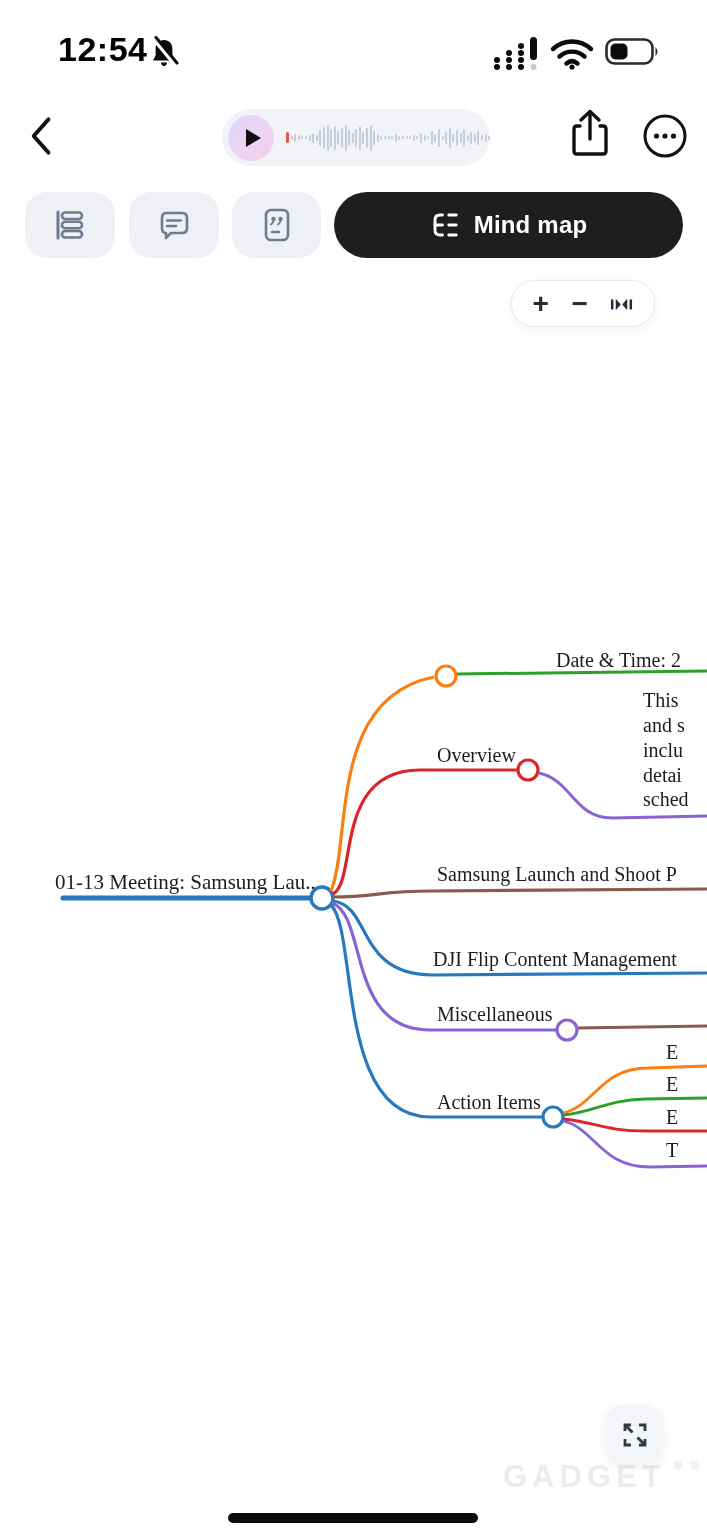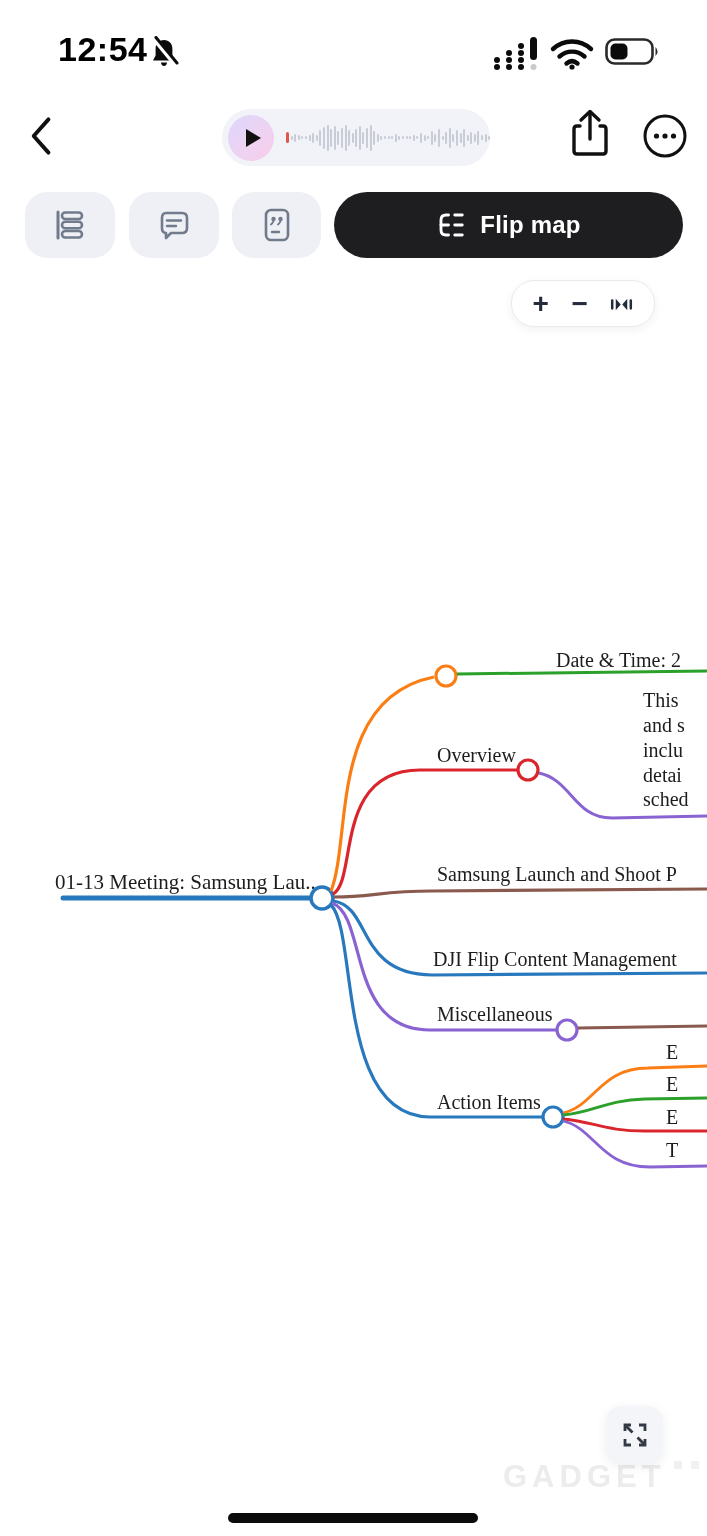--- a/index.html
+++ b/index.html
@@ -221,21 +221,21 @@
 </button>
 
 <button class="mmbtn" style="background: rgb(30, 30, 32); color: rgb(255, 255, 255);">
   <svg width="30" height="30" viewBox="0 0 24 24">
     <path d="M10 4 H8 Q4 4 4 8 V16 Q4 20 8 20 H10" fill="none" stroke="#fff" stroke-width="2.3" stroke-linecap="round"></path>
     <line x1="4" y1="12" x2="10" y2="12" stroke="#fff" stroke-width="2.3" stroke-linecap="round"></line>
     <line x1="15" y1="4" x2="21" y2="4" stroke="#fff" stroke-width="2.3" stroke-linecap="round"></line>
     <line x1="15" y1="12" x2="21" y2="12" stroke="#fff" stroke-width="2.3" stroke-linecap="round"></line>
     <line x1="15" y1="20" x2="21" y2="20" stroke="#fff" stroke-width="2.3" stroke-linecap="round"></line>
   </svg>
-  <span>Flip map</span>
+  <span>Mind map</span>
 </button>
 
 <div class="zoompill">
   <button class="zbtn">+</button>
   <button class="zbtn">−</button>
   <button class="zbtn">
     <svg width="23" height="17" viewBox="0 0 24 17">
       <rect x="1" y="3" width="2.6" height="11" rx="1.2" fill="#242b3a"></rect>
       <polygon points="6,2.5 6,14.5 11.2,8.5" fill="#242b3a"></polygon>
       <rect x="20.4" y="3" width="2.6" height="11" rx="1.2" fill="#242b3a"></rect>

